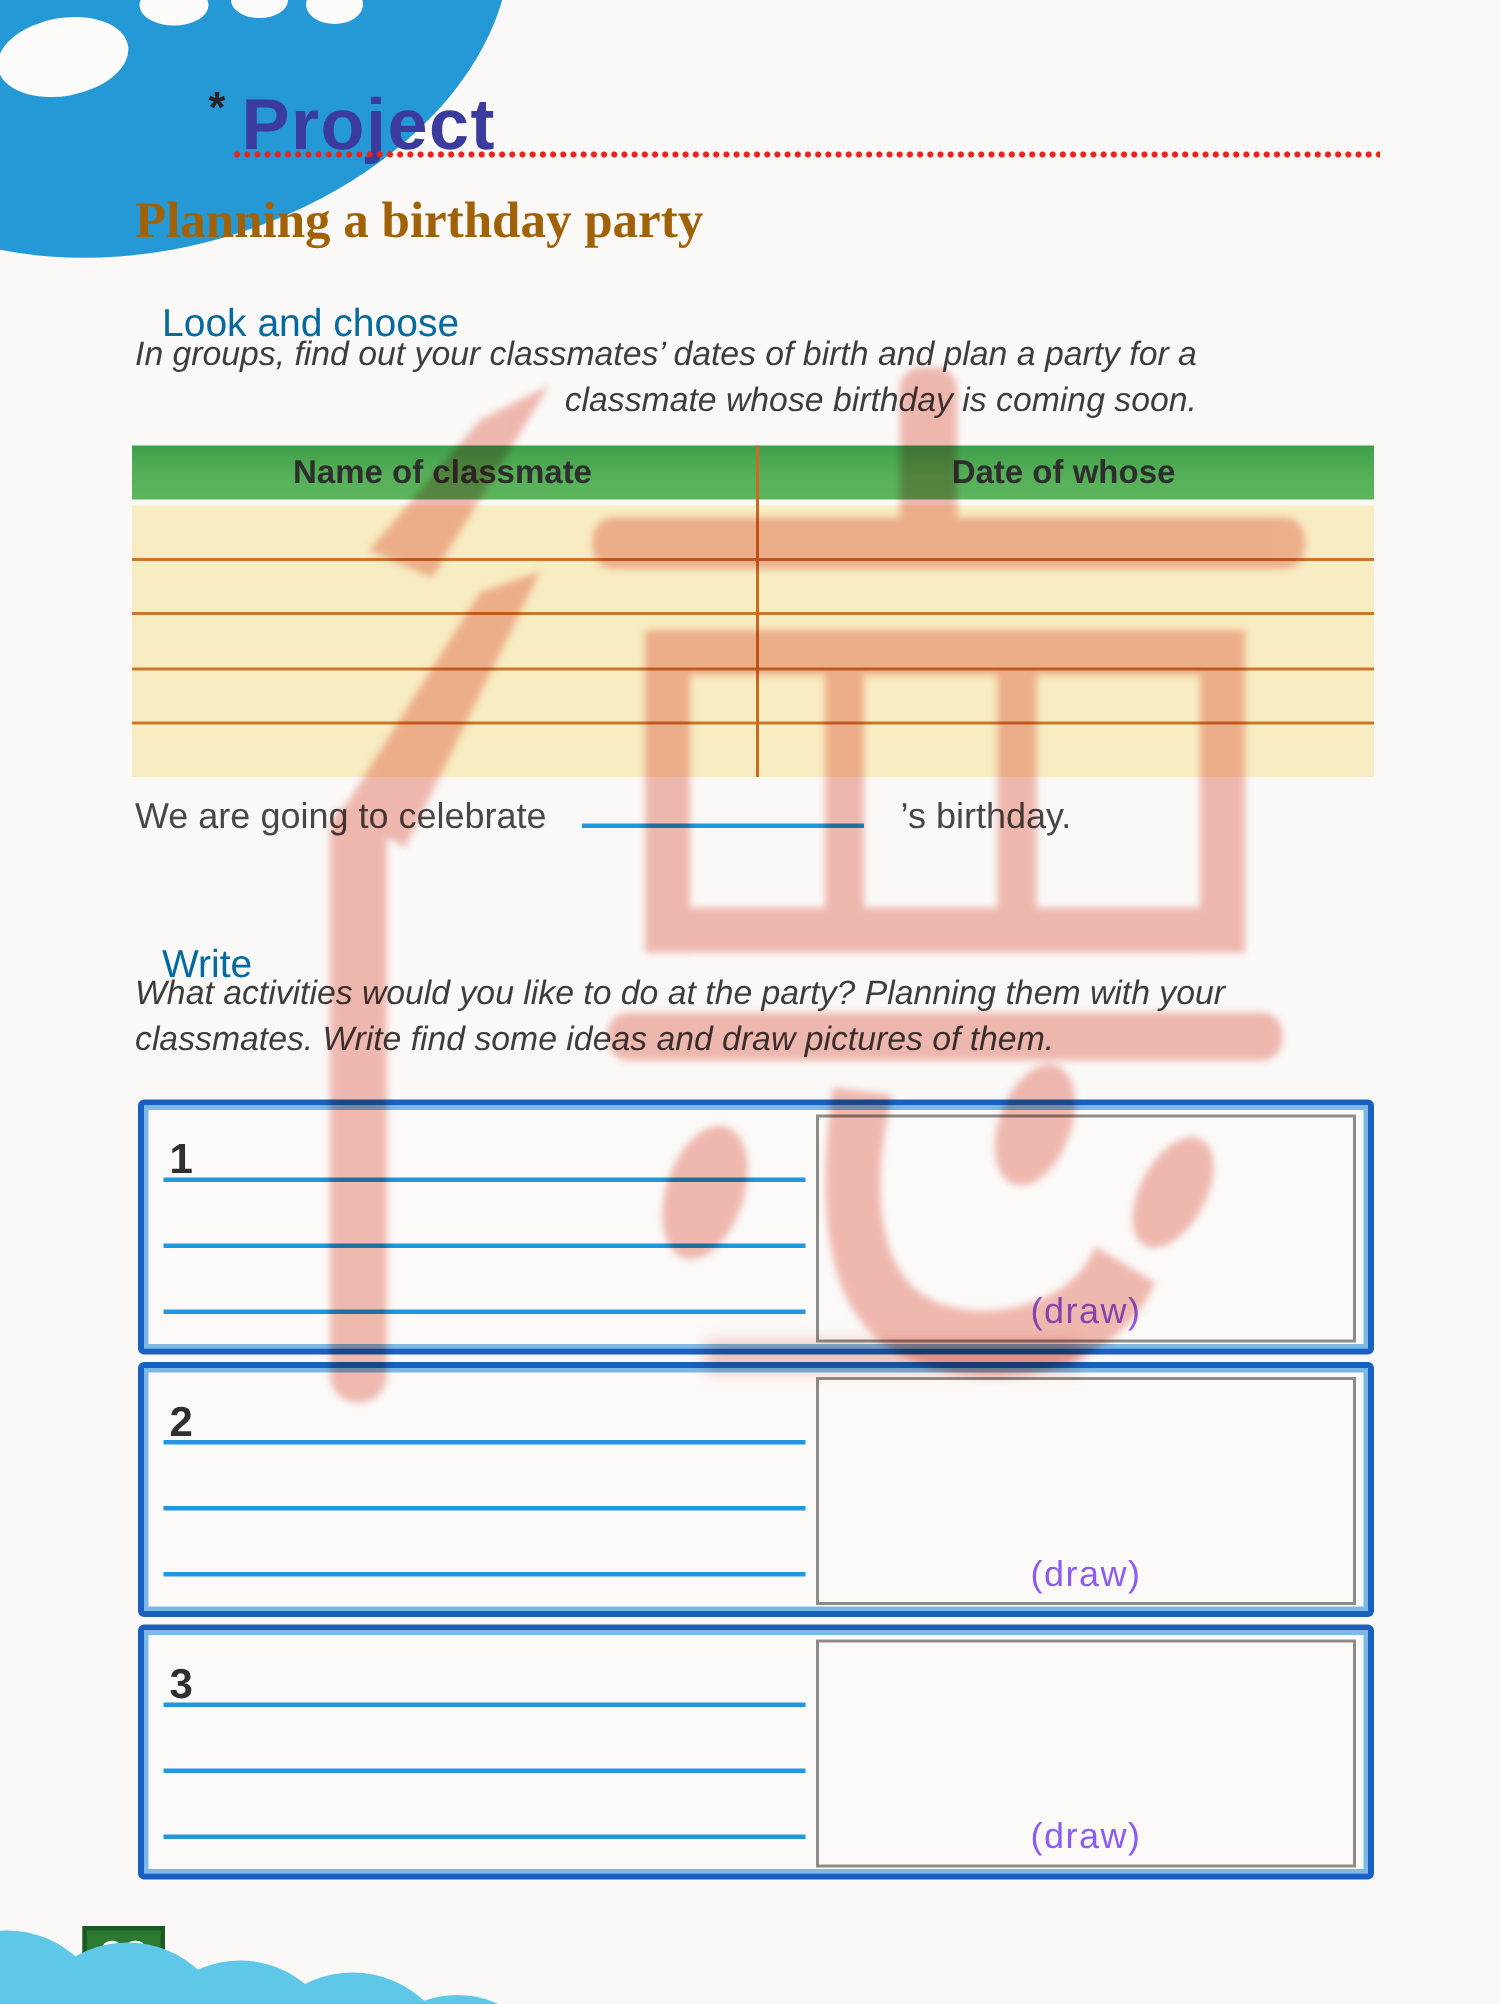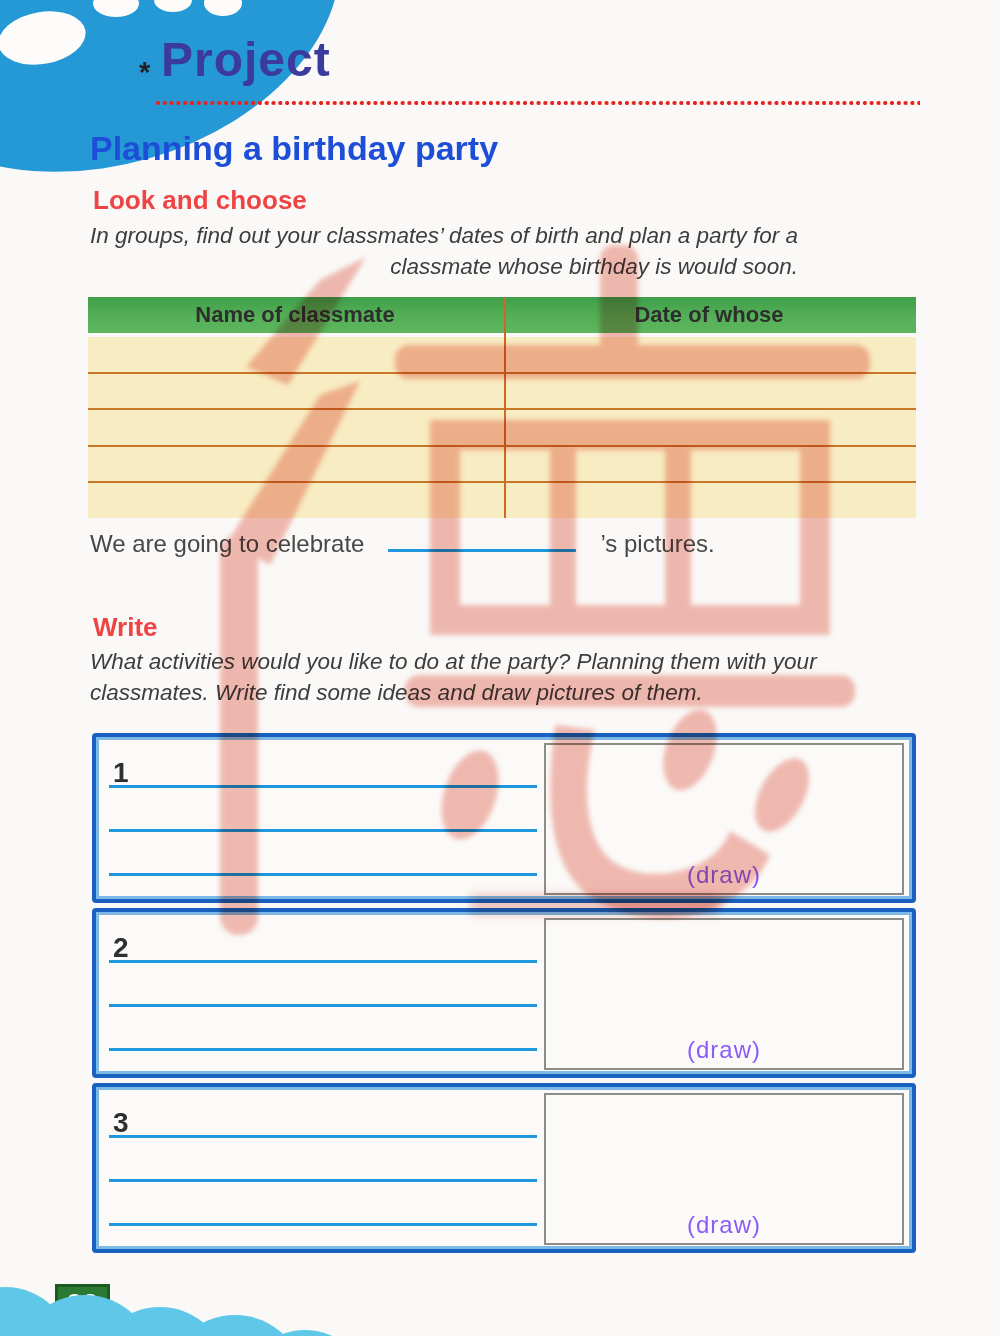--- a/index.html
+++ b/index.html
@@ -14,27 +14,27 @@
   .blob-hole{position:absolute;background:#fdfcfa;border-radius:50%;}
   .h1{left:-2px;top:12px;width:88px;height:52px;transform:rotate(-10deg);}
   .h2{left:93px;top:-10px;width:46px;height:27px;}
   .h3{left:154px;top:-12px;width:38px;height:24px;}
   .h4{left:204px;top:-10px;width:38px;height:26px;}
   .blob-dot{position:absolute;background:#2599d6;border-radius:50%;}
   .d1{left:247px;top:8px;width:20px;height:18px;}
   .d2{left:270px;top:19px;width:15px;height:14px;}
   
   .proj-asterisk{position:absolute;left:139px;top:56px;font-size:29px;font-weight:bold;color:#222;}
-  .proj-title{position:absolute;left:161px;top:32px;margin:0;font-size:48px;font-weight:800;
+  .proj-title{position:absolute;left:161px;top:56px;margin:0;font-size:48px;font-weight:800;
     color:#3b3b9e;letter-spacing:1px;}
   .dotted-line{position:absolute;left:155px;top:100px;width:765px;height:6px;
     background-image:radial-gradient(circle at 3px 3px,#e8231d 1.8px,transparent 2.3px);
     background-size:6.8px 6px;background-repeat:repeat-x;}
-  .main-heading{position:absolute;left:90px;top:129px;margin:0;font-size:34px;font-weight:800;color:#1d4ed8;}
-  .sub{position:absolute;left:90px;margin:3px;font-size:26px;font-weight:700;color:#ef4444;}
+  .main-heading{position:absolute;left:90px;top:129px;margin:0;font-size:34px;font-weight:800;color:#a16207;font-family:Liberation Serif, serif;}
+  .sub{position:absolute;left:90px;margin:18px;font-size:26px;font-weight:400;color:#0369a1;}
   .sub-look{top:182px;} .sub-write{top:609px;}
   .instr{position:absolute;left:90px;margin:0;font-size:22.5px;font-style:italic;
     color:#3d3d3d;line-height:31px;}
   .instr-look{top:220px;text-align:right;} .instr-write{top:646px;}
   
   .btable{position:absolute;left:88px;top:297px;width:828px;height:221px;}
   .thead{display:flex;height:36px;background:linear-gradient(180deg,#3f9f4a 0%,#55b057 55%,#5cb65e 100%);}
   .th{flex:1;display:flex;align-items:center;justify-content:center;
     font-weight:bold;font-size:22px;color:#2e2e2e;}
   .tbody{position:absolute;top:40px;left:0;right:0;bottom:0;background:#f8ecc2;
@@ -87,41 +87,41 @@
     <div class="blob-dot d2"></div>
   </div>
 
   <span class="proj-asterisk">*</span>
   <h1 class="proj-title">Project</h1>
   <div class="dotted-line"></div>
 
   <h2 class="main-heading">Planning a birthday party</h2>
 
   <h3 class="sub sub-look">Look and choose</h3>
-  <p class="instr instr-look"><span>In groups, find out your classmates’ dates of birth and plan a party for a</span><br><span>classmate whose birthday is would soon.</span></p>
+  <p class="instr instr-look"><span>In groups, find out your classmates’ dates of birth and plan a party for a</span><br><span>classmate whose birthday is coming soon.</span></p>
 
   <div class="btable">
     <div class="thead">
       <div class="th">Name of classmate</div>
       <div class="th">Date of whose</div>
     </div>
     <div class="tbody">
       <div class="trow"></div>
       <div class="trow"></div>
       <div class="trow"></div>
       <div class="trow"></div>
       <div class="trow"></div>
     </div>
     <div class="vline"></div>
   </div>
 
   <p class="fill fill-1">
       <span>We are going to celebrate</span>
       <span class="blank blank-1"></span>
-      <span>’s pictures.</span>
+      <span>’s birthday.</span>
     </p>
 
   <h3 class="sub sub-write">Write</h3>
   <p class="instr instr-write"><span>What activities would you like to do at the party? Planning them with your</span><br><span>classmates. Write find some ideas and draw pictures of them.</span></p>
 
   <div class="wbox wbox-1">
     <div class="wnum">1</div>
     <div class="wline wl1"></div>
     <div class="wline wl2"></div>
     <div class="wline wl3"></div>

